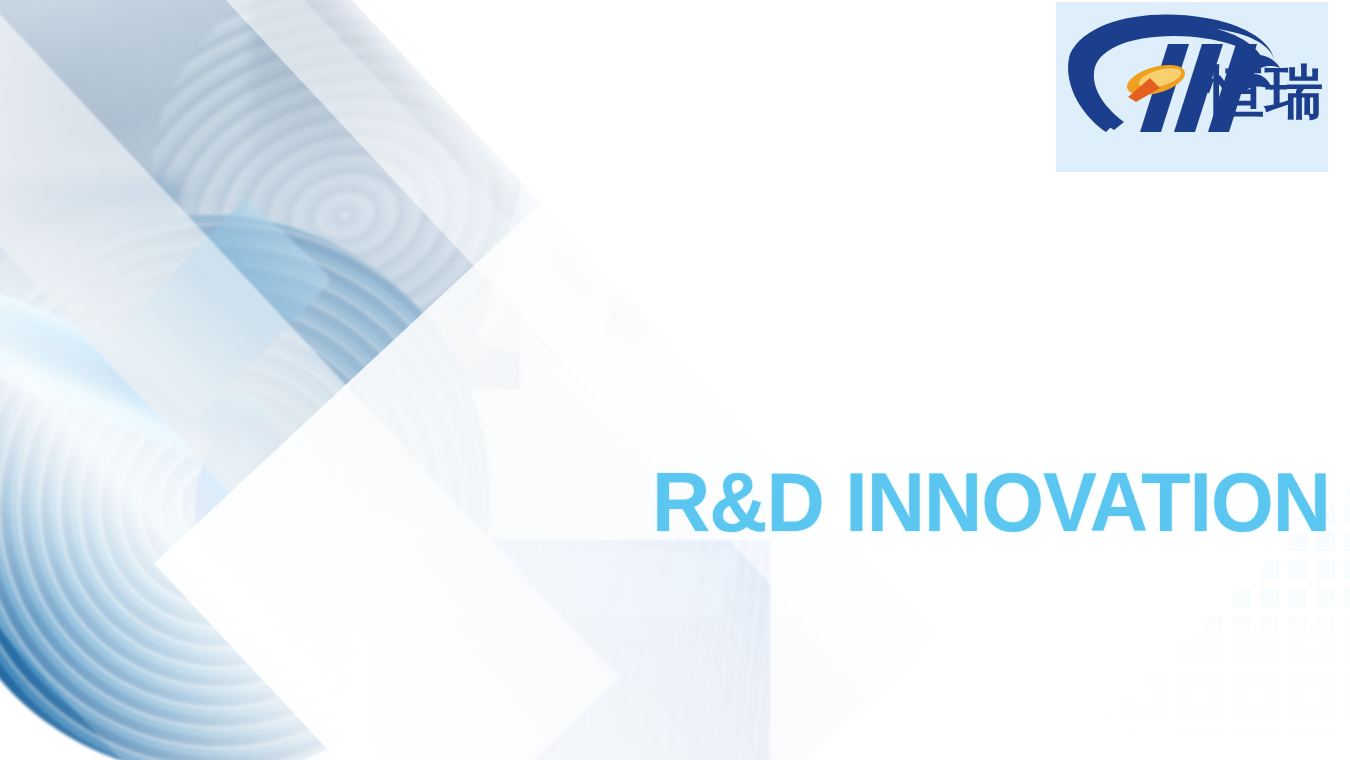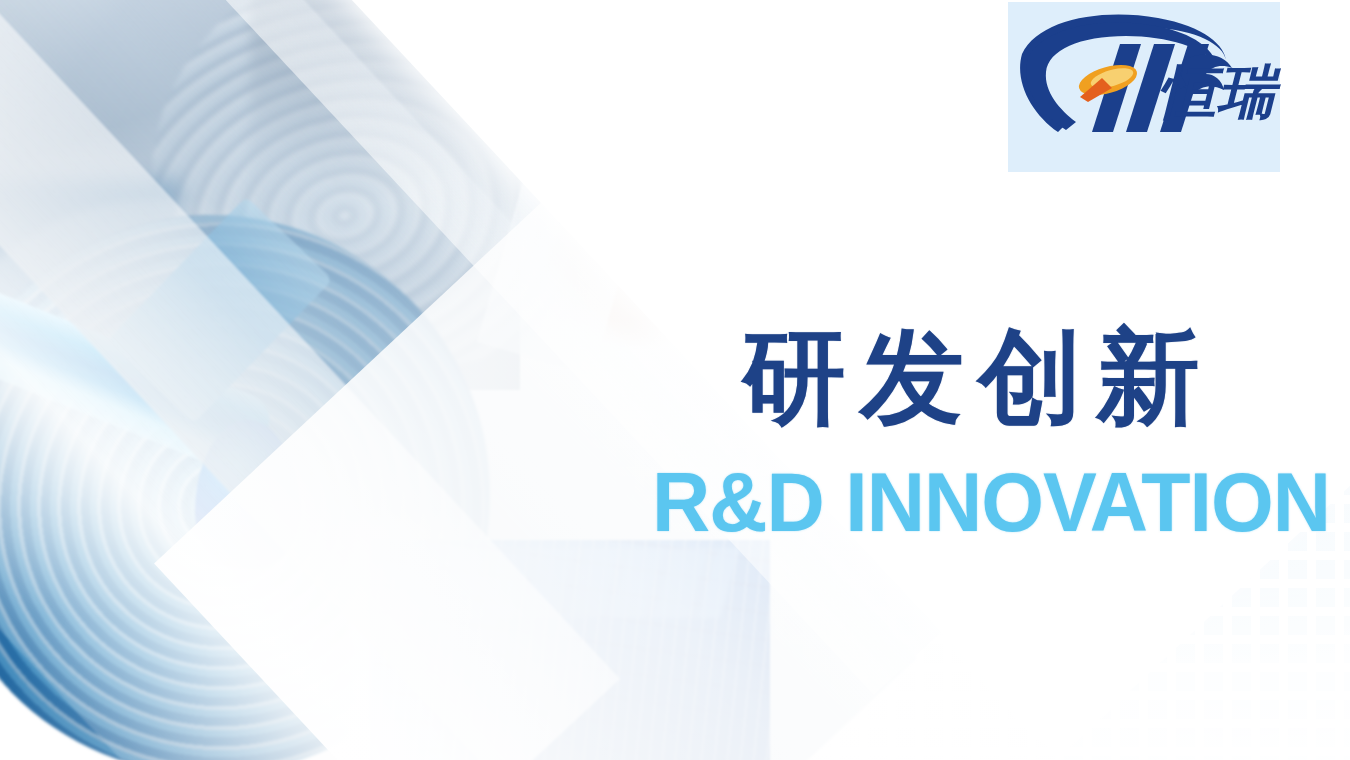--- a/index.html
+++ b/index.html
@@ -237,23 +237,22 @@
     letter-spacing:-1px;
     color:#5bc6f0;
     white-space:nowrap;
     transform:scaleX(.96);
     transform-origin:left top;
     text-shadow:0 0 2px rgba(91,198,240,.5);
   }
 
   
   .logo-plate{
-    position:absolute;left:1008px;top:2px;width:272px;height:170px;
+    position:absolute;left:1056px;top:2px;width:272px;height:170px;
     background:#deeefb;
-    font-style:italic;
   }
   .logo-inner{position:absolute;inset:0;}
   .logo-hanzi{
     position:absolute;left:150px;top:52px;
     font-size:58px;font-weight:700;letter-spacing:1px;
     color:#1b3f8c;
     white-space:nowrap;
   }
 </style>
 </head>
@@ -289,21 +288,20 @@
     <div class="haze"></div>
   </div>
 
   <div class="sheet sheet-b"></div>
   <div class="sheet sheet-a"></div>
   <div class="sheet sheet-d"></div>
   <div class="cut"></div>
   <div class="sheet sheet-c"></div>
   <div class="sheet sheet-e"></div>
 
-  <div class="headline">研发创新</div>
   <div class="subline">R&amp;D INNOVATION</div>
 
   <div class="logo-plate">
     <div class="logo-inner">
       <svg width="272" height="170" viewBox="0 0 272 170">
 
         <path d="M14 52 C 30 18, 92 6, 150 16 C 196 24, 218 44, 218 60
                  C 218 46, 196 30, 152 26 C 96 20, 44 36, 34 64
                  C 28 84, 44 104, 62 118 L 50 130
                  C 24 112, 6 80, 14 52 Z" fill="#1b3f8c"></path>

